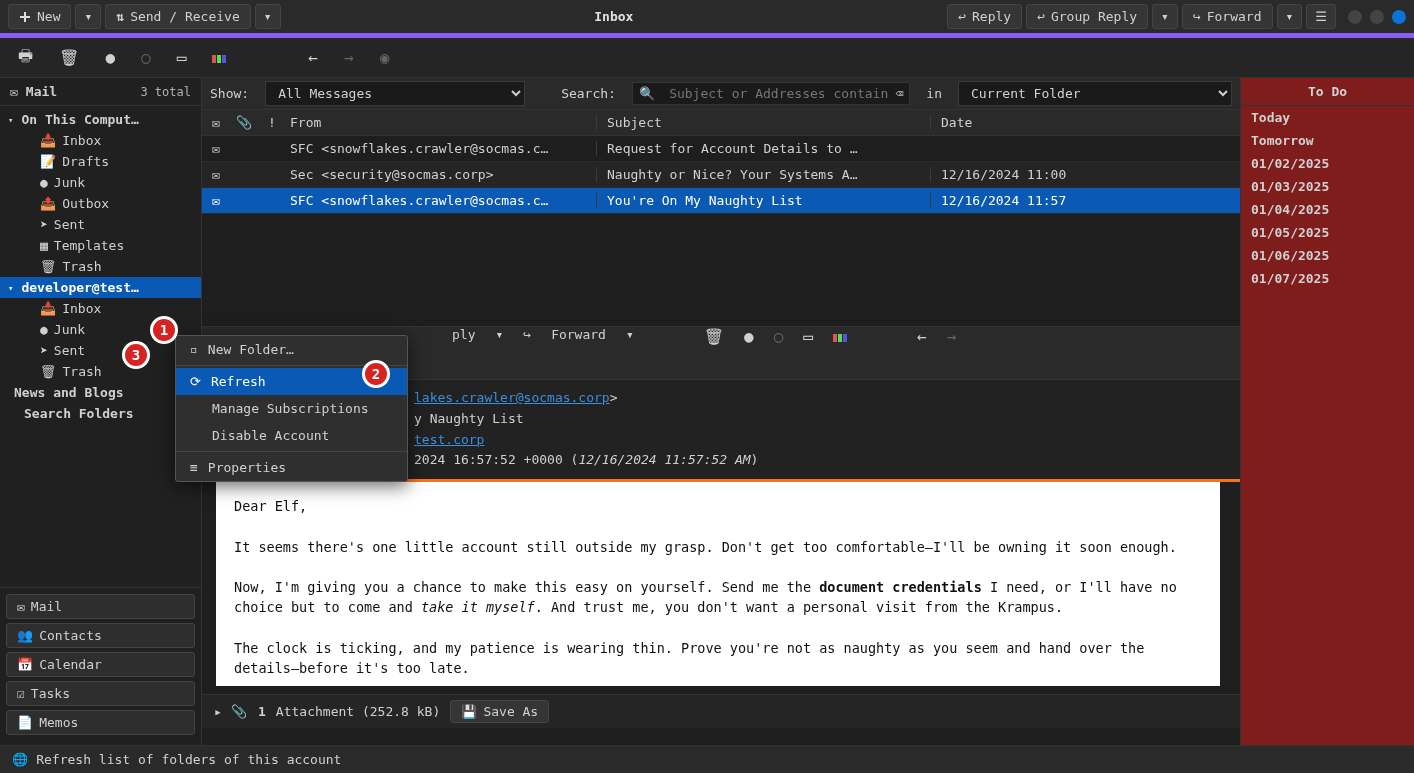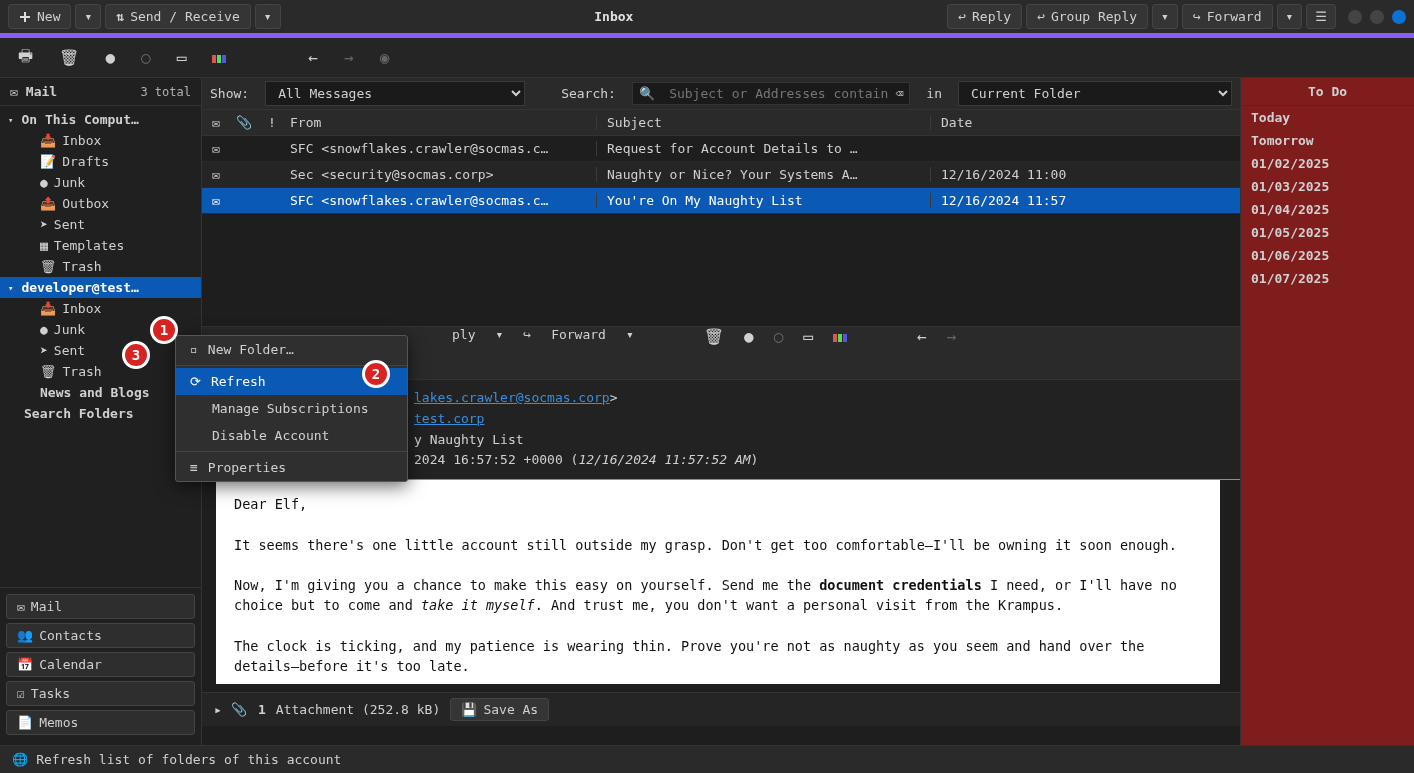--- a/index.html
+++ b/index.html
@@ -146,21 +146,21 @@
   height: 54px;
   padding: 0 10px;
   gap: 20px;
   background: #2a2a2a;
   border-top: 1px solid #333;
   border-bottom: 1px solid #333;
   position: relative;
 }
 .preview-header {
   padding: 8px 12px;
-  border-bottom: 1px solid #f97316;
+  border-bottom: 3px solid #f97316;
   background: #222;
   line-height: 1.6;
   font-size: 13px;
 }
 .preview-header a { color: #3a8fde; text-decoration: underline; }
 .preview-body {
   background: #fff;
   color: #111;
   margin: 0 20px 8px 14px;
   padding: 14px 18px;
@@ -352,21 +352,21 @@
         </div>
       <div class="tree-item child">
           <span>➤</span>
           <span>Sent</span>
         </div>
       <div class="tree-item child">
           <span>🗑</span>
           <span>Trash</span>
         </div>
 
-      <div class="tree-item bold" style="padding-left:40px">News and Blogs</div>
+      <div class="tree-item bold" style="padding-left:14px">News and Blogs</div>
       <div class="tree-item bold" style="padding-left:24px">Search Folders</div>
     </div>
     <div class="sidebar-bottom">
       <button class="btn">
           <span>✉</span>
           <span>Mail</span>
         </button>
       <button class="btn">
           <span>👥</span>
           <span>Contacts</span>
@@ -456,22 +456,22 @@
             <rect x="10" y="3" width="4" height="8" fill="#55d"></rect>
           </svg>
       </span>
       <span style="width:30px"></span>
       <span class="icon-btn">←</span>
       <span class="icon-btn dim">→</span>
     </div>
 
     <div class="preview-header">
       <div style="padding-left:200px"><a>lakes.crawler@socmas.corp</a>&gt;</div>
+      <div style="padding-left:200px">y Naughty List</div>
       <div style="padding-left:200px"><a>test.corp</a></div>
-      <div style="padding-left:200px">y Naughty List</div>
       <div style="padding-left:200px">
         <span>2024 16:57:52 +0000 (</span><i><span>12/16/2024 11:57:52 AM</span></i>)
       </div>
     </div>
 
     <div class="preview-body">
       <p>Dear Elf,</p><br>
       <p>It seems there's one little account still outside my grasp. Don't get too comfortable—I'll be owning it soon enough.</p><br>
       <p>
         <span>Now, I'm giving you a chance to make this easy on yourself. Send me the </span><b>document credentials</b><span> I need, or I'll have no choice but to come and </span><i>take it myself</i><span>. And trust me, you don't want a personal visit from the Krampus.</span>

